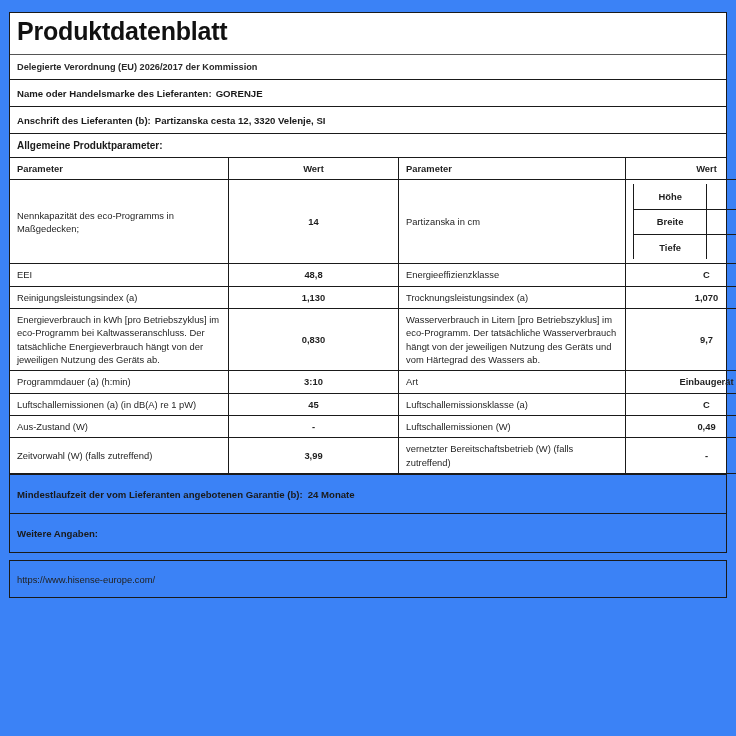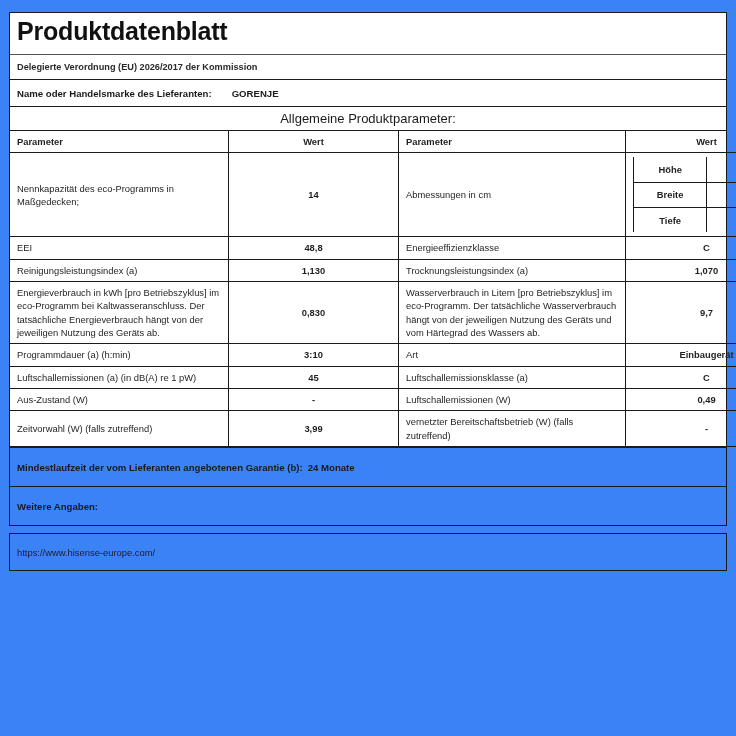--- a/index.html
+++ b/index.html
@@ -61,31 +61,29 @@
     border-bottom: 1.6px solid #1a1a1a;
     font-size: 9.2px;
     font-weight: bold;
     color: #2a2a2a;
   }
 
   .band-reg {
     height: 27px;
     font-size: 9.6px;
     font-weight: bold;
-    gap: 16px;
   }
 
   .band-reg .lbl { font-weight: bold; }
   .band-reg .val { font-weight: bold; margin-left: 4px; }
 
   .band-section {
     height: 24px;
-    font-size: 13px;
-    font-weight: normal;
-    justify-content: center;
+    font-size: 10px;
+    font-weight: bold;
   }
 
   
   table.grid {
     width: 100%;
     border-collapse: collapse;
     table-layout: fixed;
     font-size: 9.4px;
   }
 
@@ -175,39 +173,43 @@
 
     <div class="band band-subtitle">
       <span>Delegierte Verordnung (EU) 2026/2017 der Kommission</span>
     </div>
 
     <div class="band band-reg">
       <span class="lbl">Name oder Handelsmarke des Lieferanten:</span>
       <span class="val">GORENJE</span>
     </div>
 
+    <div class="band band-reg">
+      <span class="lbl">Anschrift des Lieferanten (b):</span>
+      <span class="val">Partizanska cesta 12, 3320 Velenje, SI</span>
+    </div>
 
 
     <div class="band band-section">
       <span>Allgemeine Produktparameter:</span>
     </div>
 
     <table class="grid">
       <tbody>
         <tr>
           <td class="p1 hdr">Parameter</td>
           <td class="v1 hdr">Wert</td>
           <td class="p2 hdr">Parameter</td>
           <td class="v2 hdr">Wert</td>
         </tr>
 
         <tr>
           <td class="p1">Nennkapazität des eco-Programms in Maßgedecken;</td>
           <td class="v1 bold">14</td>
-          <td class="p2">Abmessungen in cm</td>
+          <td class="p2">Partizanska in cm</td>
           <td class="v2 nestwrap">
             <table class="nest">
               <tbody>
                 <tr>
                   <td class="nlbl">Höhe</td>
                   <td class="nval">82</td>
                 </tr>
                 <tr>
                   <td class="nlbl">Breite</td>
                   <td class="nval">60</td>

